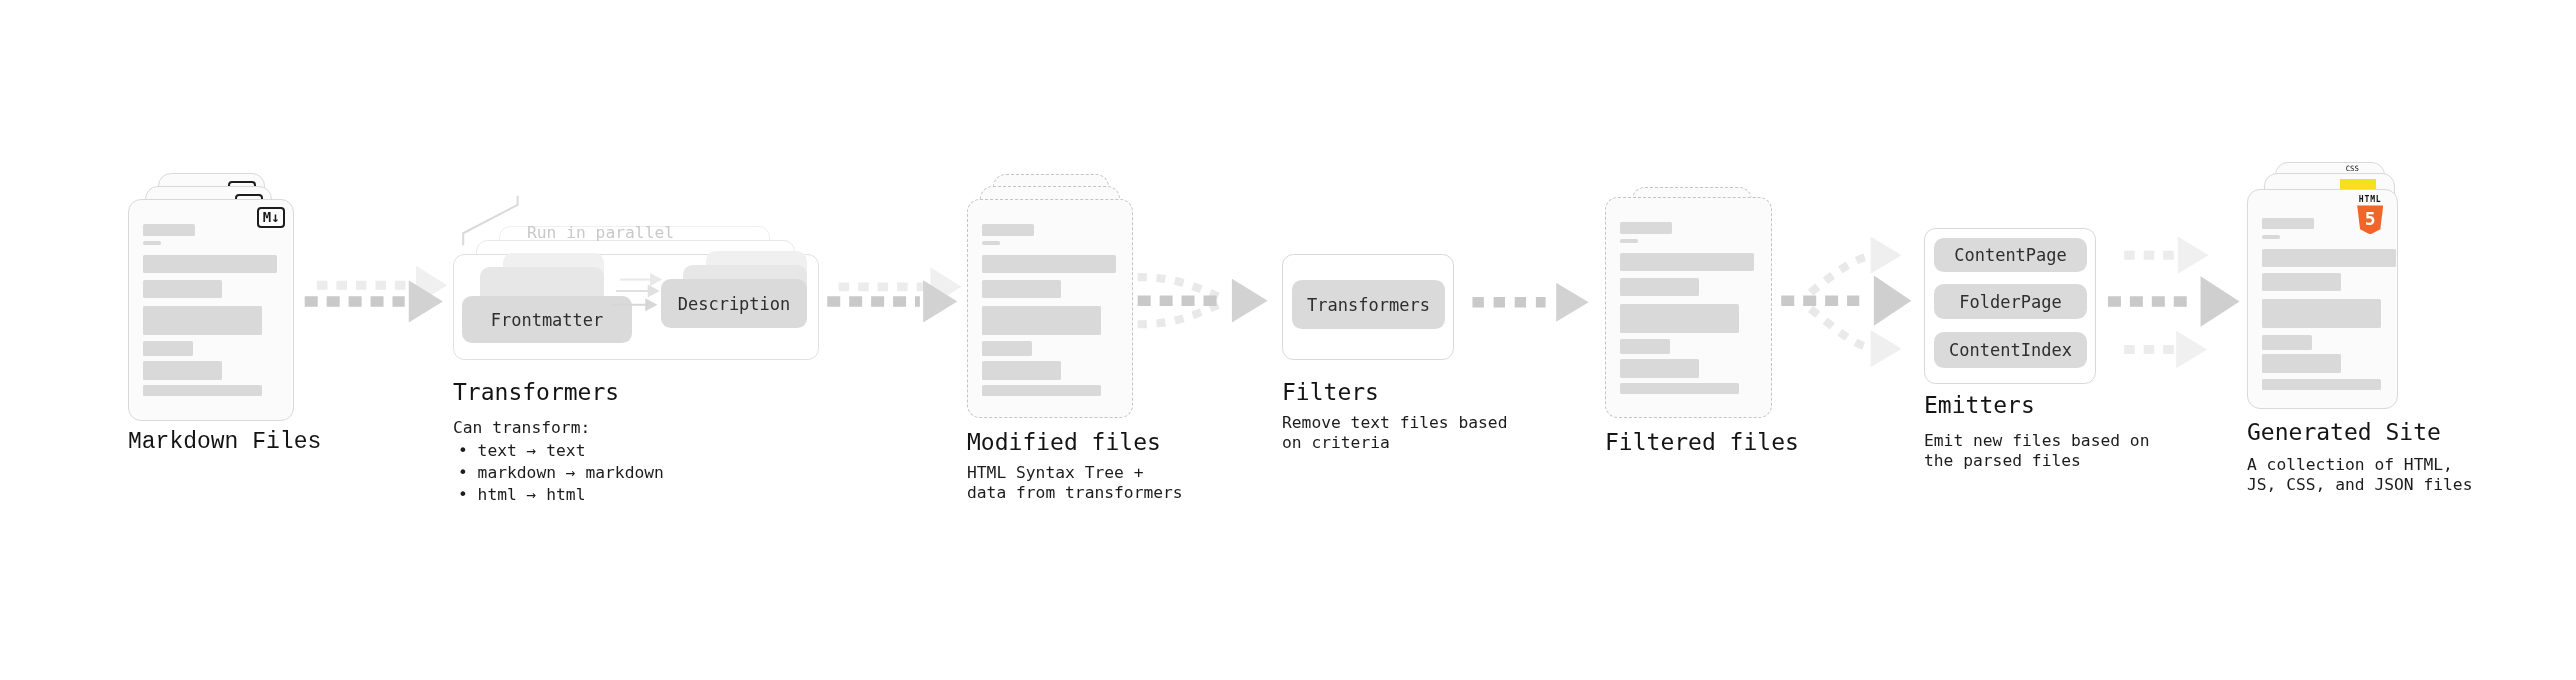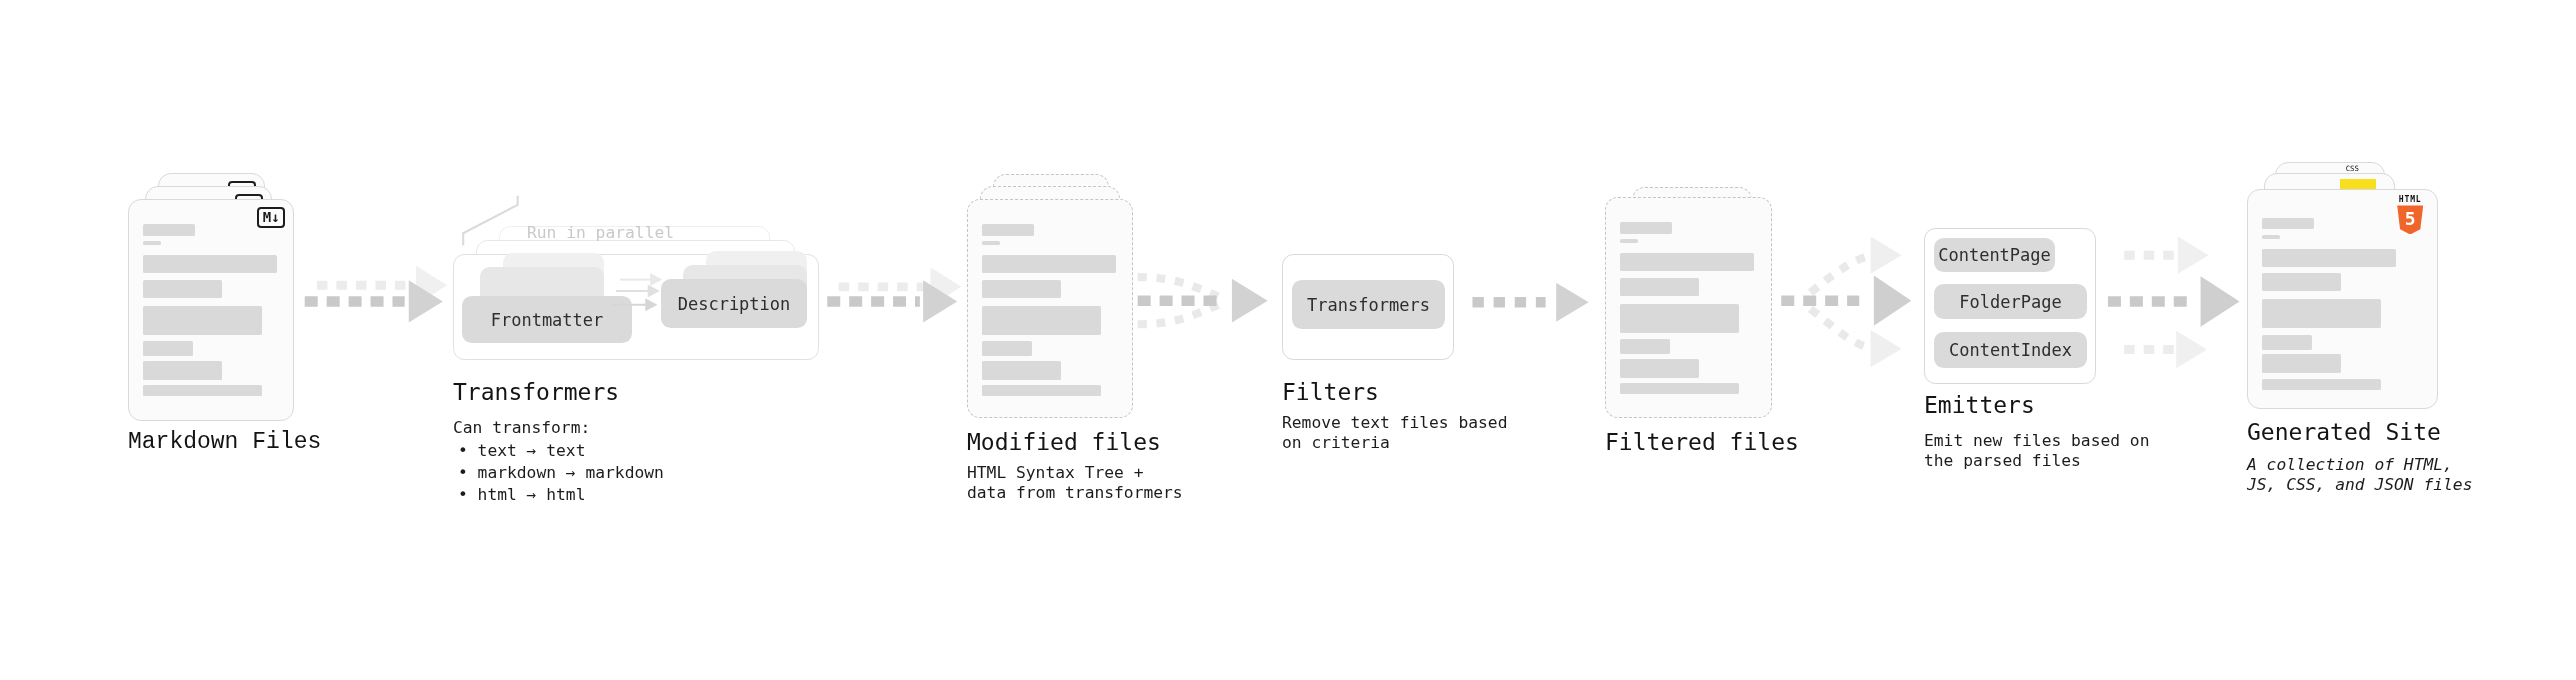--- a/index.html
+++ b/index.html
@@ -130,21 +130,21 @@
       <div class="bar" style="left:14px;top:106px;width:119px;height:29px;"></div>
       <div class="bar" style="left:14px;top:141px;width:50px;height:14.6px;"></div>
       <div class="bar" style="left:14px;top:161px;width:79px;height:18.7px;"></div>
       <div class="bar" style="left:14px;top:185px;width:119px;height:10.6px;"></div>
     </div>
     <div class="label" style="left:1605px;top:429px;">Filtered files</div>
   </div>
 
   <div>
     <div class="gcard" style="left:1924px;top:228px;width:172px;height:156px;border-color:#d8d8d8;"></div>
-    <div class="gbox" style="left:1934px;top:238px;width:121px;height:34px;">
+    <div class="gbox" style="left:1934px;top:238px;width:153px;height:34px;">
         <span>ContentPage</span>
       </div>
     <div class="gbox" style="left:1934px;top:284px;width:153px;height:35px;">
         <span>FolderPage</span>
       </div>
     <div class="gbox" style="left:1934px;top:332px;width:153px;height:36px;">
         <span>ContentIndex</span>
       </div>
     <div class="label" style="left:1924px;top:392px;">Emitters</div>
     <div class="sub" style="left:1924px;top:431px;">
@@ -156,36 +156,36 @@
   <div>
     <div class="doc" style="left:2275px;top:162px;width:110px;">
       <div class="css-badge">
         <div class="css-word">CSS</div>
         <div class="css-bar"></div>
       </div>
     </div>
     <div class="doc" style="left:2264px;top:173px;width:131px;">
       <div class="js-badge"></div>
     </div>
-    <div class="doc" style="left:2247px;top:189px;width:191px;height:220px;">
+    <div class="doc" style="left:2247px;top:189px;width:151px;height:220px;">
       <div class="html5-logo">
         <div class="html5-word">HTML</div>
         <div class="html5-shield">5</div>
       </div>
       <div class="bar" style="left:14px;top:28px;width:52px;height:11.4px;"></div>
       <div class="bar" style="left:14px;top:45px;width:18px;height:4.1px;"></div>
       <div class="bar" style="left:14px;top:59px;width:134px;height:18px;"></div>
       <div class="bar" style="left:14px;top:83px;width:79px;height:18px;"></div>
       <div class="bar" style="left:14px;top:109px;width:119px;height:29px;"></div>
       <div class="bar" style="left:14px;top:145px;width:50px;height:14.6px;"></div>
       <div class="bar" style="left:14px;top:164px;width:79px;height:18.7px;"></div>
       <div class="bar" style="left:14px;top:189px;width:119px;height:10.6px;"></div>
     </div>
     <div class="label" style="left:2247px;top:419px;">Generated Site</div>
-    <div class="sub" style="left:2247px;top:455px;font-style:italic;">
+    <div class="sub" style="left:2247px;top:455px;">
       <div>A collection of HTML,</div>
       <div>JS, CSS, and JSON files</div>
     </div>
   </div>
 
   <svg class="arrows" width="2576" height="681" viewBox="0 0 3170 838">
 
     <path d="M 570 302 L 570 287 L 637 252 L 637 241" fill="none" stroke="#dadada" stroke-width="2.5"></path>
 
     <g>

